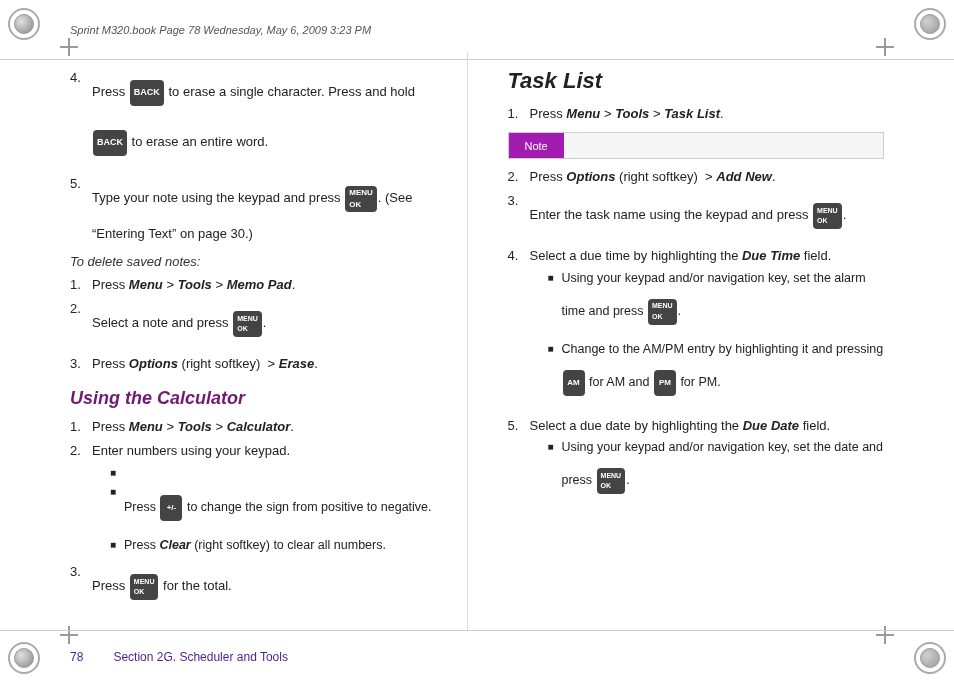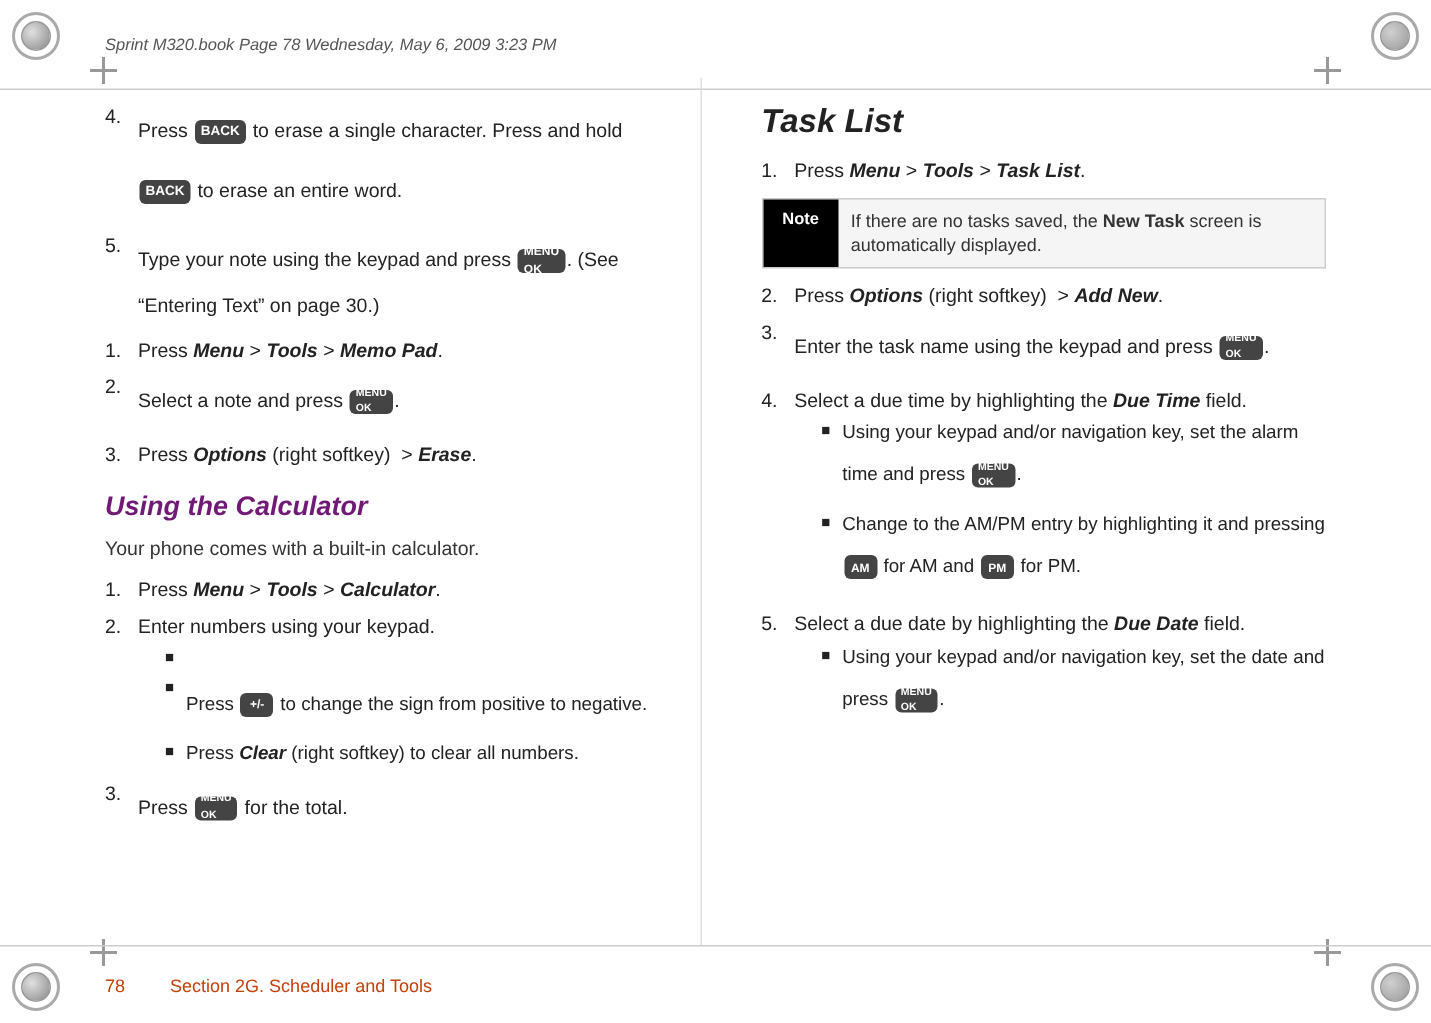--- a/index.html
+++ b/index.html
@@ -144,21 +144,21 @@
       display: inline-flex;
       align-items: center;
       justify-content: center;
       background: #444;
       color: #fff;
       border-radius: 4px;
       font-size: 9px;
       font-weight: bold;
       padding: 1px 4px;
       min-width: 22px;
-      height: 16px;
+      height: 26px;
       vertical-align: middle;
       margin: 12px 1px;
       white-space: nowrap;
     }
 
     .key-menu {
       background: #444;
       font-size: 8px;
     }
     i { font-style: italic; }
@@ -166,23 +166,23 @@
     
     .note-box {
       display: flex;
       background: #f5f5f5;
       border: 1px solid #ccc;
       margin: 8px 0;
       font-size: 12px;
     }
 
     .note-label {
-      background: #000000;
+      background: #a21caf;
       color: #fff;
-      font-weight: bold;
+      font-weight: normal;
       font-size: 11px;
       padding: 6px 16px;
       min-width: 36px;
       display: flex;
       align-items: flex-start;
       justify-content: center;
       padding-top: 7px;
     }
 
     .note-content {
@@ -198,21 +198,21 @@
       bottom: 0; left: 0; right: 0;
       height: 52px;
       border-top: 1px solid #ccc;
       display: flex;
       align-items: center;
       padding: 0 70px;
     }
 
     .footer-text {
       font-size: 12px;
-      color: #c2410c;
+      color: #4c1d95;
     }
 
     
     .circ-decor {
       width: 32px; height: 32px;
       border-radius: 50%;
       border: 2px solid #aaa;
       position: absolute;
       display: flex;
       align-items: center;
@@ -273,38 +273,38 @@
       </div>
     </div>
 
     <div style="display:flex;gap:4px;margin-bottom:10px;line-height:1.5;">
       <span class="num">5.</span>
       <span>
         Type your note using the keypad and press <span class="key-btn key-menu">MENU<br>OK</span>. (See “Entering Text” on page 30.)
       </span>
     </div>
 
+    <p class="italic-label"><i>To delete saved notes:</i></p>
 
     <div>
       <div style="display:flex;gap:4px;margin-bottom:5px;line-height:1.5;">
         <span class="num">1.</span>
         <span>Press <span class="bold-italic">Menu</span>&nbsp;&gt;&nbsp;<span class="bold-italic">Tools</span>&nbsp;&gt;&nbsp;<span class="bold-italic">Memo Pad</span>.</span>
       </div>
       <div style="display:flex;gap:4px;margin-bottom:5px;line-height:1.5;">
         <span class="num">2.</span>
         <span>Select a note and press <span class="key-btn key-menu" style="font-size:7px;">MENU<br>OK</span>.</span>
       </div>
       <div style="display:flex;gap:4px;margin-bottom:10px;line-height:1.5;">
         <span class="num">3.</span>
         <span>Press <span class="bold-italic">Options</span> (right softkey) &nbsp;&gt;&nbsp;<span class="bold-italic">Erase</span>.</span>
       </div>
     </div>
 
     <div class="subsection-title">Using the Calculator</div>
-    <p class="para">Your phone comes with a built-in calculator.</p>
 
     <div>
       <div style="display:flex;gap:4px;margin-bottom:5px;line-height:1.5;">
         <span class="num">1.</span>
         <span>Press <span class="bold-italic">Menu</span>&nbsp;&gt;&nbsp;<span class="bold-italic">Tools</span>&nbsp;&gt;&nbsp;<span class="bold-italic">Calculator</span>.</span>
       </div>
       <div style="display:flex;gap:4px;margin-bottom:5px;line-height:1.5;">
         <span class="num">2.</span>
         <span>Enter numbers using your keypad.
           <ul class="bullet-list">
@@ -335,23 +335,20 @@
     <div class="section-title">Task List</div>
 
 
     <div style="display:flex;gap:4px;margin-bottom:8px;line-height:1.5;">
       <span class="num">1.</span>
       <span>Press <span class="bold-italic">Menu</span>&nbsp;&gt;&nbsp;<span class="bold-italic">Tools</span>&nbsp;&gt;&nbsp;<span class="bold-italic">Task List</span>.</span>
     </div>
 
     <div class="note-box">
       <div class="note-label">Note</div>
-      <div class="note-content">
-        If there are no tasks saved, the <strong>New Task</strong> screen is automatically displayed.
-      </div>
     </div>
 
     <div style="display:flex;gap:4px;margin-bottom:5px;line-height:1.5;">
       <span class="num">2.</span>
       <span>Press <span class="bold-italic">Options</span> (right softkey) &nbsp;&gt;&nbsp;<span class="bold-italic">Add New</span>.</span>
     </div>
 
     <div style="display:flex;gap:4px;margin-bottom:5px;line-height:1.5;">
       <span class="num">3.</span>
       <span>Enter the task name using the keypad and press <span class="key-btn key-menu" style="font-size:7px;">MENU<br>OK</span>.</span>

